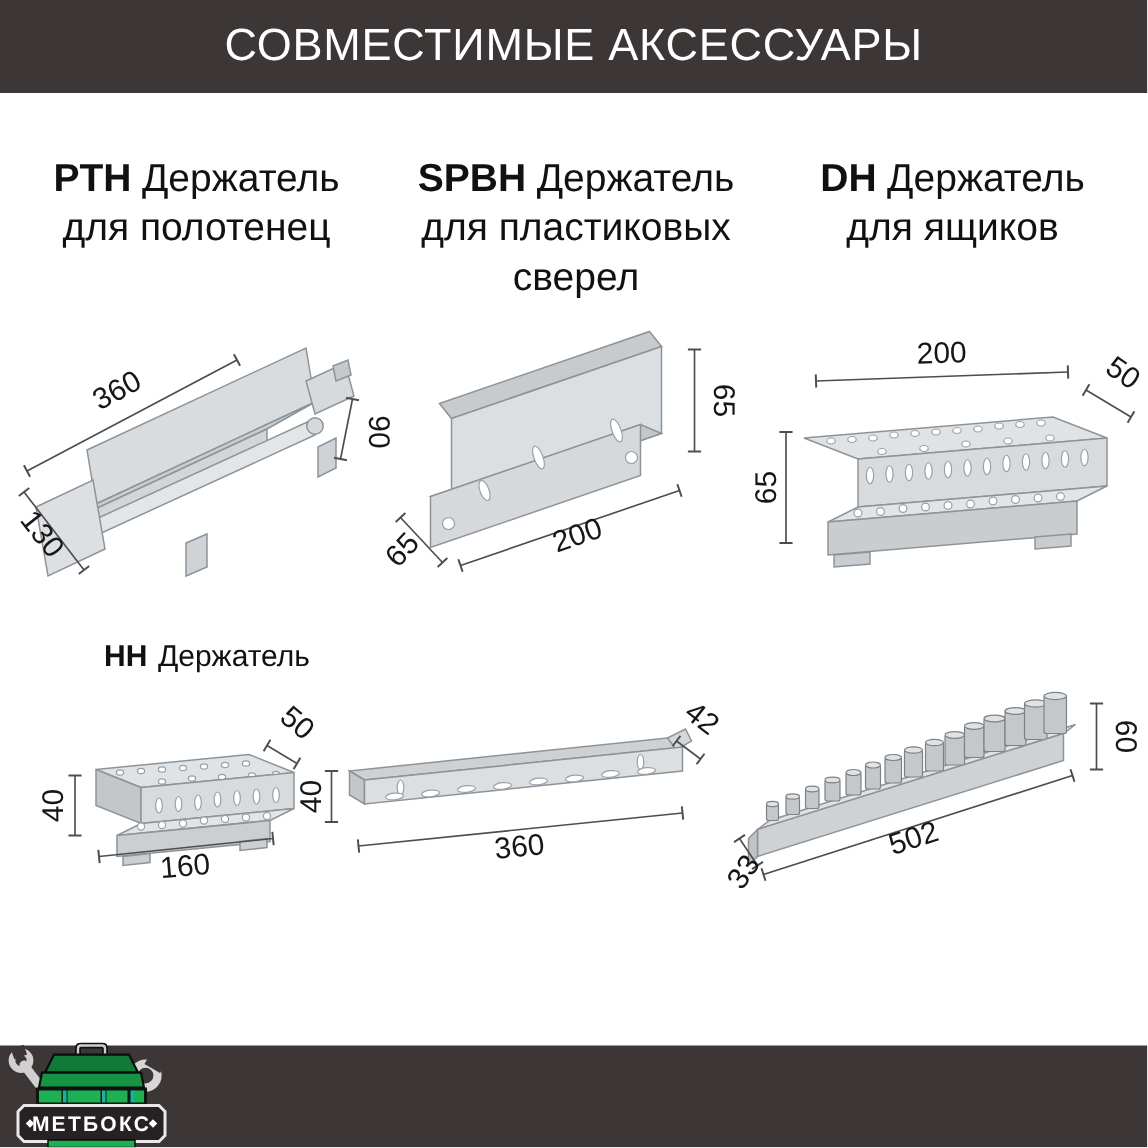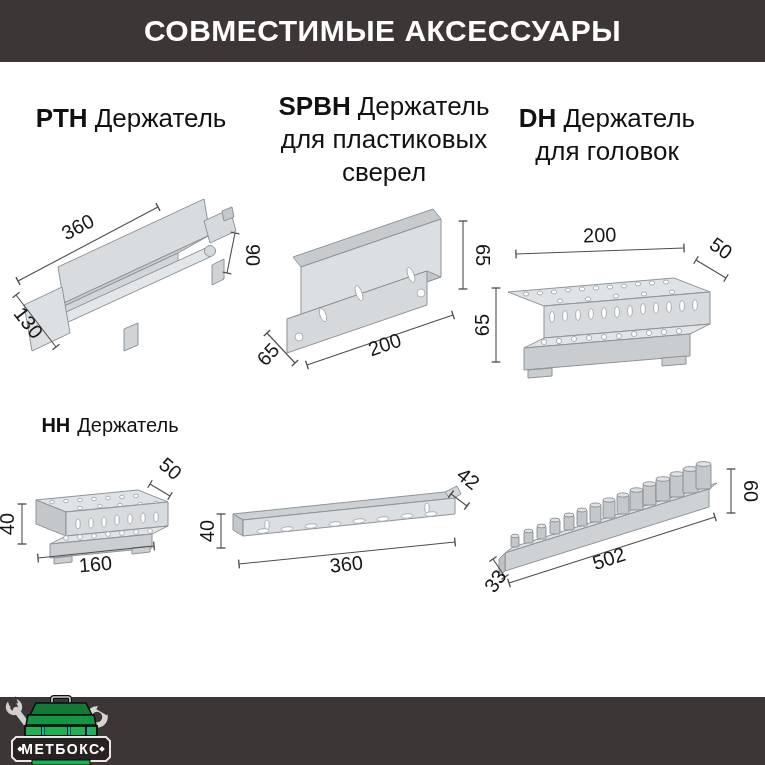--- a/index.html
+++ b/index.html
@@ -1,21 +1,21 @@
 <!DOCTYPE html>
 <html><head>
 <meta charset="utf-8">
 <style>
   html,body{margin:0;padding:0;background:#ffffff;}
   .page{position:relative;width:765px;height:765px;background:#ffffff;overflow:hidden;
         font-family:"Liberation Sans","DejaVu Sans",sans-serif;}
   
   .top-bar{position:absolute;top:0;left:0;width:765px;height:62px;background:#3d3636;
            display:flex;align-items:center;justify-content:center;}
-  .top-bar h1{margin:0;color:#ffffff;font-size:30px;font-weight:bold;letter-spacing:.5px;text-align:right;}
+  .top-bar h1{margin:0;color:#ffffff;font-size:30px;font-weight:normal;letter-spacing:.5px;text-align:right;}
   
   .card{position:absolute;}
   .title{text-align:center;color:#111111;}
   .row1 .title{font-size:26px;line-height:33px;}
   .row2 .title{font-size:20px;line-height:26px;}
   .t-line{white-space:nowrap;}
   .t-line:empty{display:none;}
   .code{font-weight:bold;margin-right:7px;margin-top:40px;}
   .card svg{display:block;margin:0 auto;overflow:visible;}
   
@@ -33,20 +33,21 @@
 
 <div class="page">
 
   <div class="top-bar">
     <h1>СОВМЕСТИМЫЕ АКСЕССУАРЫ</h1>
   </div>
 
   <div class="card row1" style="left:5px;top:102px;width:252px;">
     <div class="title">
       <div class="t-line"><span class="code">PTH</span><span>Держатель</span></div>
+      <div class="t-line">для полотенец</div>
 
     </div>
     <svg width="250" height="195" viewBox="0 0 250 195" style="margin-top:42px;">
       <defs>
         <marker id="tk" markerWidth="10" markerHeight="10" refX="5" refY="5" orient="auto">
           <line x1="5" y1="1" x2="5" y2="9" stroke="#4d4d4d" stroke-width="1.2"></line>
         </marker>
       </defs>
       <g>
         <polygon class="edge" points="52,90 198,22 204,58 58,126" fill="#d9dcde"></polygon>
@@ -65,21 +66,21 @@
         <line class="dimline" x1="12" y1="104" x2="152" y2="30" marker-start="url(#tk)" marker-end="url(#tk)"></line>
         <text class="dimtxt" x="75" y="56" transform="rotate(-28 75 56)">360</text>
         <line class="dimline" x1="229" y1="56" x2="221" y2="96" marker-start="url(#tk)" marker-end="url(#tk)"></line>
         <text class="dimtxt" x="240" y="78" transform="rotate(90 240 78)">90</text>
         <line class="dimline" x1="10" y1="118" x2="50" y2="170" marker-start="url(#tk)" marker-end="url(#tk)"></line>
         <text class="dimtxt" x="17" y="150" transform="rotate(52 17 150)">130</text>
       </g>
     </svg>
   </div>
 
-  <div class="card row1" style="left:259px;top:90px;width:250px;">
+  <div class="card row1" style="left:259px;top:102px;width:250px;">
     <div class="title">
       <div class="t-line"><span class="code">SPBH</span><span>Держатель</span></div>
       <div class="t-line">для пластиковых</div>
       <div class="t-line">сверел</div>
     </div>
     <svg width="250" height="190" viewBox="0 0 250 190" style="margin-top:6px;">
       <g>
         <polygon class="edge" points="34,62 174,14 182,24 42,72" fill="#c7cbce"></polygon>
         <polygon class="edge" points="42,72 182,24 182,82 42,130" fill="#dcdfe1"></polygon>
         <polygon class="edge" points="42,130 182,82 168,76 28,124" fill="#c3c7ca"></polygon>
@@ -94,24 +95,24 @@
         <line class="dimline" x1="204" y1="26" x2="204" y2="94" marker-start="url(#tk)" marker-end="url(#tk)"></line>
         <text class="dimtxt" x="217" y="60" transform="rotate(90 217 60)">65</text>
         <line class="dimline" x1="48" y1="170" x2="194" y2="120" marker-start="url(#tk)" marker-end="url(#tk)"></line>
         <text class="dimtxt" x="128" y="156" transform="rotate(-19 128 156)">200</text>
         <line class="dimline" x1="8" y1="138" x2="36" y2="168" marker-start="url(#tk)" marker-end="url(#tk)"></line>
         <text class="dimtxt" x="14" y="164" transform="rotate(-47 14 164)">65</text>
       </g>
     </svg>
   </div>
 
-  <div class="card row1" style="left:480px;top:102px;width:254px;">
+  <div class="card row1" style="left:508px;top:102px;width:254px;">
     <div class="title">
       <div class="t-line"><span class="code">DH</span><span>Держатель</span></div>
-      <div class="t-line">для головок</div>
+      <div class="t-line">для ящиков</div>
 
     </div>
     <svg width="250" height="175" viewBox="0 0 250 175" style="margin-top:46px;">
       <g>
         <polygon class="edge" points="26,78 192,64 228,78 62,92" fill="#e0e3e5"></polygon>
         <g>
           <ellipse class="hole" cx="44" cy="80" rx="2.8" ry="2"></ellipse>
             <ellipse class="hole" cx="58" cy="79" rx="2.8" ry="2"></ellipse>
             <ellipse class="hole" cx="72" cy="78" rx="2.8" ry="2"></ellipse>
             <ellipse class="hole" cx="86" cy="76" rx="2.8" ry="2"></ellipse>
@@ -164,21 +165,21 @@
         <line class="dimline" x1="34" y1="40" x2="202" y2="34" marker-start="url(#tk)" marker-end="url(#tk)"></line>
         <text class="dimtxt" x="118" y="28" transform="rotate(-2 118 28)">200</text>
         <line class="dimline" x1="214" y1="46" x2="244" y2="64" marker-start="url(#tk)" marker-end="url(#tk)"></line>
         <text class="dimtxt" x="235" y="40" transform="rotate(35 235 40)">50</text>
         <line class="dimline" x1="14" y1="74" x2="14" y2="148" marker-start="url(#tk)" marker-end="url(#tk)"></line>
         <text class="dimtxt" x="7" y="111" transform="rotate(-90 7 111)">65</text>
       </g>
     </svg>
   </div>
 
-  <div class="card row2" style="left:0px;top:412px;width:220px;">
+  <div class="card row2" style="left:0px;top:425px;width:220px;padding-left:28px;">
     <div class="title">
       <div class="t-line"><span class="code">HH</span><span>Держатель</span></div>
     </div>
     <svg width="220" height="150" viewBox="0 0 220 150" style="margin-top:0px;">
       <g>
         <polygon class="edge" points="36,62 138,52 168,64 66,74" fill="#e0e3e5"></polygon>
         <g>
           <ellipse class="hole" cx="52" cy="64" rx="2.4" ry="1.8"></ellipse>
             <ellipse class="hole" cx="66" cy="63" rx="2.4" ry="1.8"></ellipse>
             <ellipse class="hole" cx="80" cy="62" rx="2.4" ry="1.8"></ellipse>

